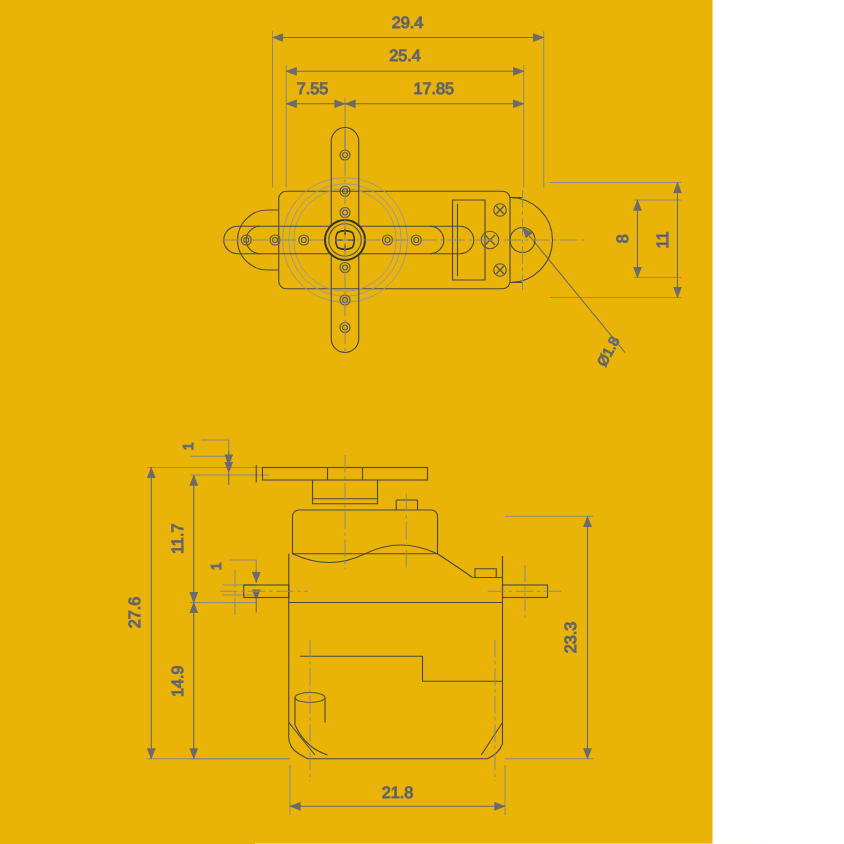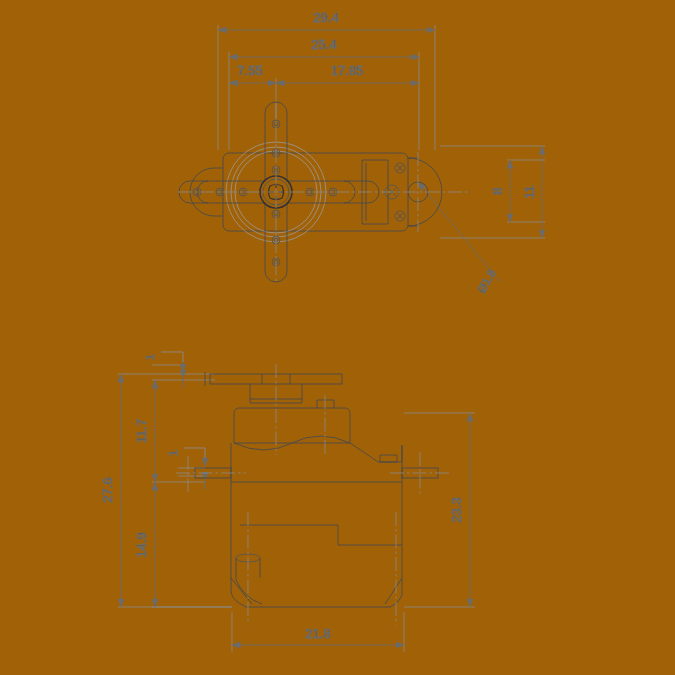--- a/index.html
+++ b/index.html
@@ -1,17 +1,17 @@
 <!DOCTYPE html>
 <html><head>
 <meta charset="utf-8">
 <style>
   html,body{margin:0;padding:0;background:#ffffff;}
   body{width:675px;height:675px;font-family:"Liberation Sans",sans-serif;}
-  #sheet{position:relative;width:675px;height:675px;overflow:hidden;background:#a16207;text-align:center;}
+  #sheet{position:relative;width:570px;height:675px;overflow:hidden;background:#eab308;text-align:center;}
   svg{display:block;}
   .lbl{font-family:"Liberation Sans",sans-serif;font-size:13px;fill:#3a3a3a;}
   .lbl-sm{font-family:"Liberation Sans",sans-serif;font-size:11.5px;fill:#3a3a3a;}
 </style>
 </head>
 <body>
 
 <div id="sheet">
   <svg width="675" height="675" viewBox="0 0 675 675">
     <defs>

